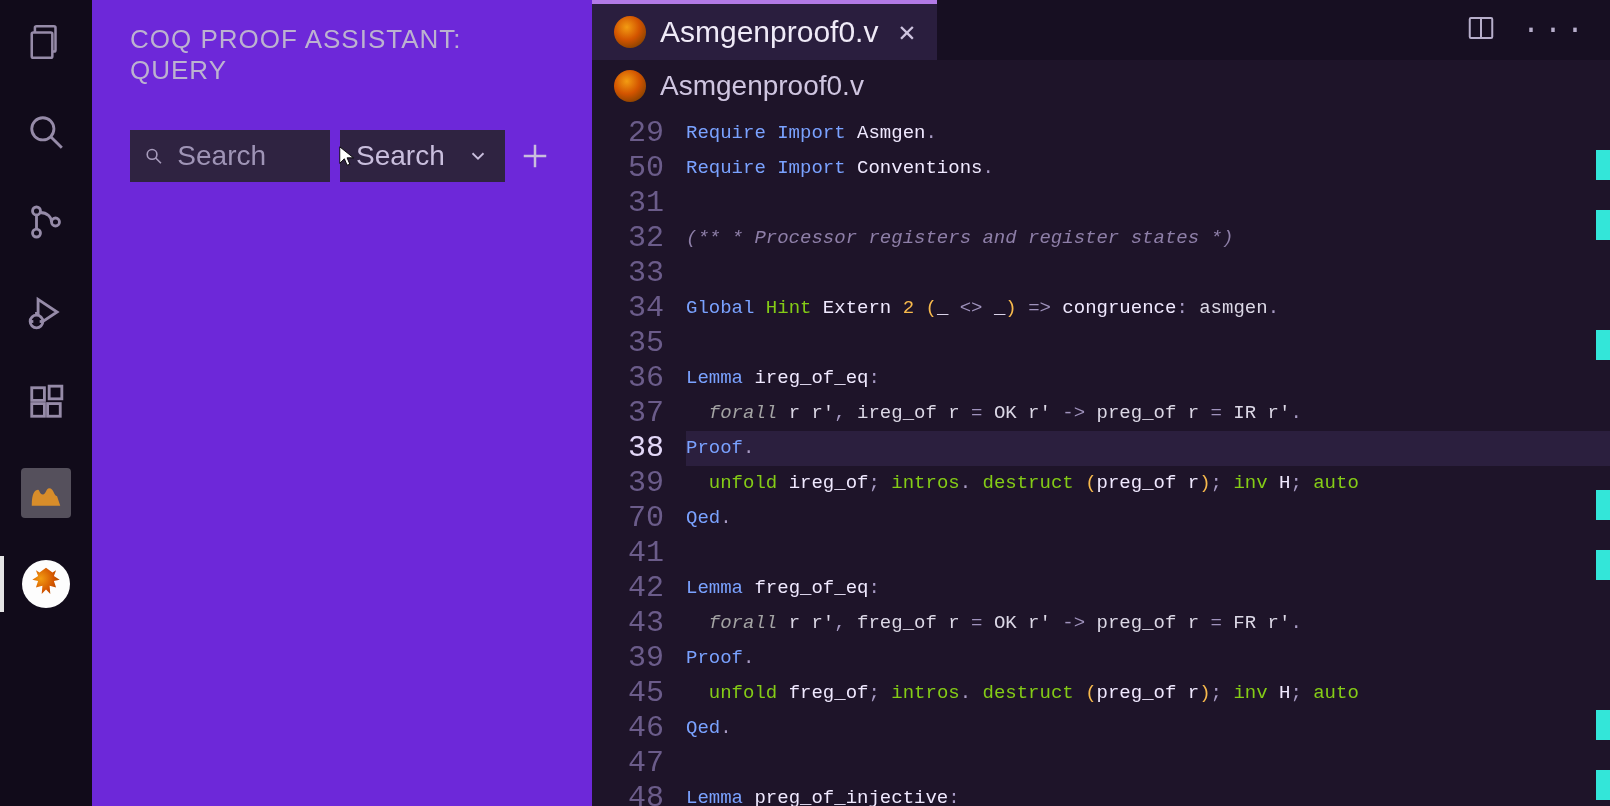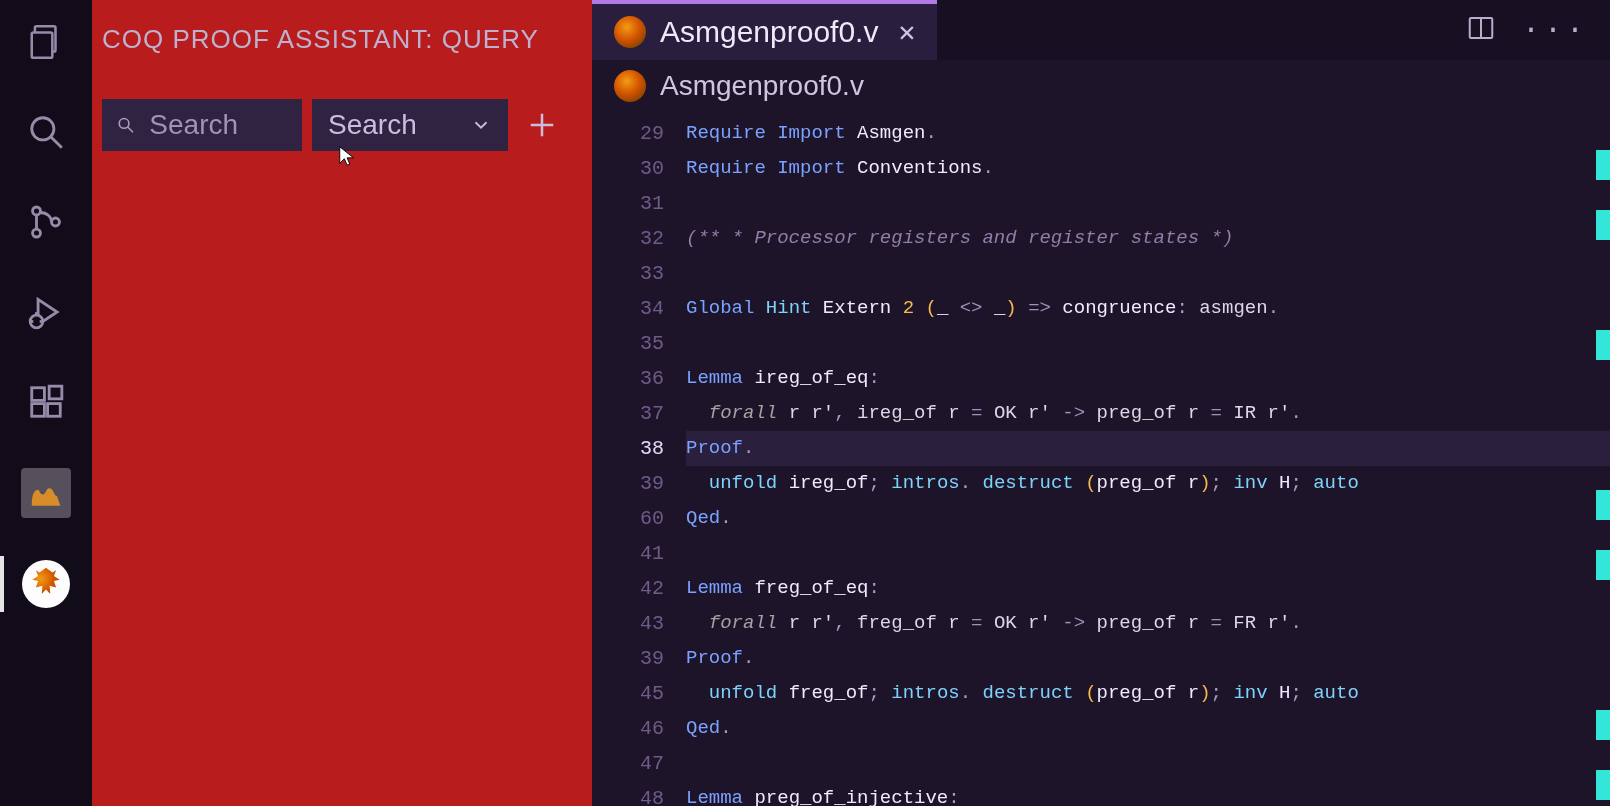--- a/index.html
+++ b/index.html
@@ -50,22 +50,22 @@
     background: #e5e5e5;
   }
   .rooster-glyph {
     width: 36px; height: 36px;
     background: radial-gradient(circle at 35% 35%, #f39c12 0%, #d35400 40%, #7b3f00 80%);
     clip-path: polygon(50% 5%, 68% 18%, 78% 12%, 72% 28%, 88% 38%, 72% 42%, 78% 60%, 60% 55%, 62% 78%, 50% 65%, 38% 78%, 40% 55%, 22% 60%, 28% 42%, 12% 38%, 28% 28%, 22% 12%, 32% 18%);
   }
   
   .sidebar {
     width: 500px;
-    background: #b91c1c;
-    padding: 24px 10px;
+    background: #6d28d9;
+    padding: 24px 38px;
   }
   .sidebar-title {
     font-size: 26px;
     letter-spacing: 1px;
     color: #bcb2d0;
     font-weight: 500;
     font-family: 'Segoe UI', sans-serif;
     margin-bottom: 44px;
   }
   .query-row {
@@ -160,39 +160,39 @@
     padding-left: 22px;
     background: #1e1429;
   }
   .crumb-label { font-size: 28px; color: #cfc5e0; font-family: 'Segoe UI', sans-serif; }
   
   .code-wrap { flex: 1; display: flex; overflow: hidden; }
   .gutter {
     width: 94px;
     text-align: right;
     padding-right: 22px;
-    font-size: 20px;
+    font-size: 30px;
     line-height: 35px;
     color: #6b5c8a;
     font-family: Consolas, 'Courier New', monospace;
     padding-top: 4px;
   }
   .gutter .ln-current { color: #e3d8f8; }
   .code {
     flex: 1;
     font-size: 19px;
     line-height: 35px;
     white-space: pre;
     padding-top: 4px;
     overflow: hidden;
   }
   .line.current { background: #2b1f3e; margin-left: -6px; padding-left: 6px; }
   .tk-key { color: #7aa2ff; }
   .tk-ident { color: #f0e9ff; }
-  .tk-cmd { color: #7dd3fc; }
+  .tk-cmd { color: #84cc16; }
   .tk-comment { color: #8e7fa8; font-style: italic; text-align: center; }
   .tk-num { color: #f7b94c; }
   .tk-kw2 { color: #a3a3a3; font-style: italic; }
   .tk-op { color: #9f92bc; }
   .tk-paren { color: #f7b94c; }
   .tk-punc { color: #a89bc4; }
   
   .ov-ruler {
     position: absolute;
     right: 0; top: 60px; bottom: 0; width: 22px;
@@ -294,31 +294,31 @@
       <span class="dots">···</span>
     </div>
   </div>
   <div class="breadcrumb">
     <div class="crumb-icon"></div>
     <span class="crumb-label">Asmgenproof0.v</span>
   </div>
   <div class="code-wrap">
     <div class="gutter" id="gutter">
         <div>29</div>
-        <div>30</div>
+        <div>50</div>
         <div>31</div>
         <div>32</div>
         <div>33</div>
         <div>34</div>
         <div>35</div>
         <div>36</div>
         <div>37</div>
         <div class="ln-current">38</div>
         <div>39</div>
-        <div>60</div>
+        <div>70</div>
         <div>41</div>
         <div>42</div>
         <div>43</div>
         <div>39</div>
         <div>45</div>
         <div>46</div>
         <div>47</div>
         <div>48</div>
       </div>
     <div class="code" id="code"><div class="line"><span class="tk-key">Require Import </span><span class="tk-ident">Asmgen</span><span class="tk-punc">.</span></div><div class="line"><span class="tk-key">Require Import </span><span class="tk-ident">Conventions</span><span class="tk-punc">.</span></div><div class="line">&nbsp;</div><div class="line"><span class="tk-comment">(** * Processor registers and register states *)</span></div><div class="line">&nbsp;</div><div class="line"><span class="tk-key">Global </span><span class="tk-cmd">Hint </span><span class="tk-ident">Extern </span><span class="tk-num">2</span><span> </span><span class="tk-paren">(</span><span class="tk-ident">_ </span><span class="tk-op">&lt;&gt;</span><span class="tk-ident"> _</span><span class="tk-paren">)</span><span> </span><span class="tk-op">=&gt;</span><span> </span><span class="tk-ident">congruence</span><span class="tk-punc">:</span><span> asmgen</span><span class="tk-punc">.</span></div><div class="line">&nbsp;</div><div class="line"><span class="tk-key">Lemma </span><span class="tk-ident">ireg_of_eq</span><span class="tk-punc">:</span></div><div class="line"><span>  </span><span class="tk-kw2">forall</span><span> r r'</span><span class="tk-punc">,</span><span> ireg_of r </span><span class="tk-op">=</span><span> OK r' </span><span class="tk-op">-&gt;</span><span> preg_of r </span><span class="tk-op">=</span><span> IR r'</span><span class="tk-punc">.</span></div><div class="line current"><span class="tk-key">Proof</span><span class="tk-punc">.</span></div><div class="line"><span>  </span><span class="tk-cmd">unfold </span><span class="tk-ident">ireg_of</span><span class="tk-punc">;</span><span> </span><span class="tk-cmd">intros</span><span class="tk-punc">.</span><span> </span><span class="tk-cmd">destruct </span><span class="tk-paren">(</span><span class="tk-ident">preg_of r</span><span class="tk-paren">)</span><span class="tk-punc">;</span><span> </span><span class="tk-cmd">inv </span><span class="tk-ident">H</span><span class="tk-punc">;</span><span> </span><span class="tk-cmd">auto</span></div><div class="line"><span class="tk-key">Qed</span><span class="tk-punc">.</span></div><div class="line">&nbsp;</div><div class="line"><span class="tk-key">Lemma </span><span class="tk-ident">freg_of_eq</span><span class="tk-punc">:</span></div><div class="line"><span>  </span><span class="tk-kw2">forall</span><span> r r'</span><span class="tk-punc">,</span><span> freg_of r </span><span class="tk-op">=</span><span> OK r' </span><span class="tk-op">-&gt;</span><span> preg_of r </span><span class="tk-op">=</span><span> FR r'</span><span class="tk-punc">.</span></div><div class="line"><span class="tk-key">Proof</span><span class="tk-punc">.</span></div><div class="line"><span>  </span><span class="tk-cmd">unfold </span><span class="tk-ident">freg_of</span><span class="tk-punc">;</span><span> </span><span class="tk-cmd">intros</span><span class="tk-punc">.</span><span> </span><span class="tk-cmd">destruct </span><span class="tk-paren">(</span><span class="tk-ident">preg_of r</span><span class="tk-paren">)</span><span class="tk-punc">;</span><span> </span><span class="tk-cmd">inv </span><span class="tk-ident">H</span><span class="tk-punc">;</span><span> </span><span class="tk-cmd">auto</span></div><div class="line"><span class="tk-key">Qed</span><span class="tk-punc">.</span></div><div class="line">&nbsp;</div><div class="line"><span class="tk-key">Lemma </span><span class="tk-ident">preg_of_injective</span><span class="tk-punc">:</span></div></div>

